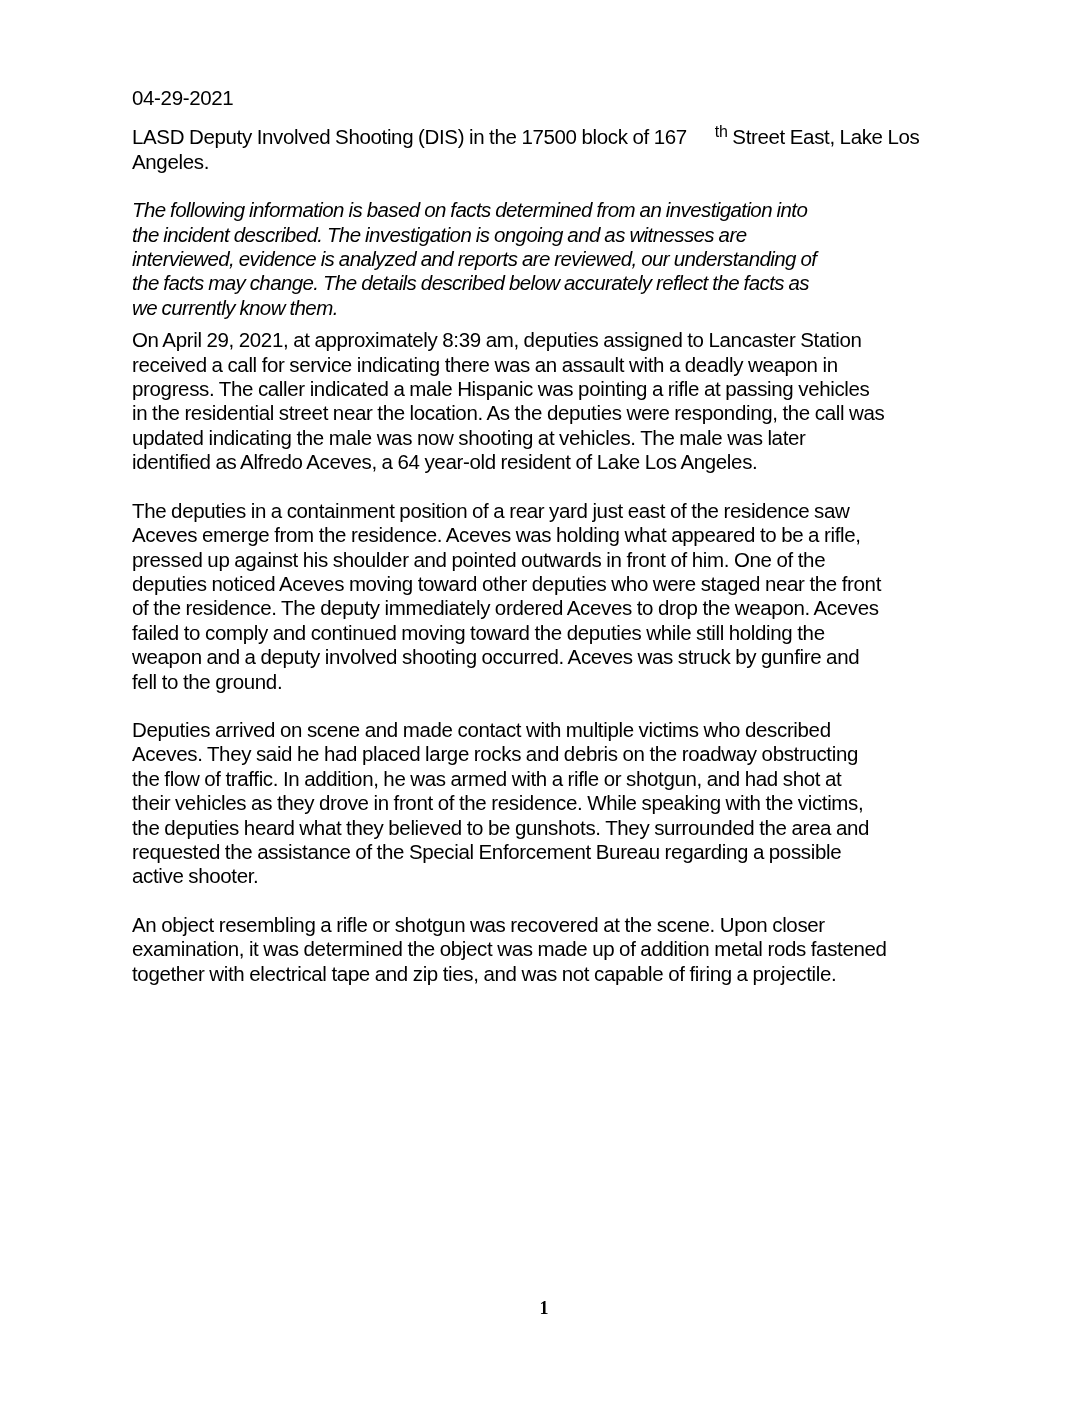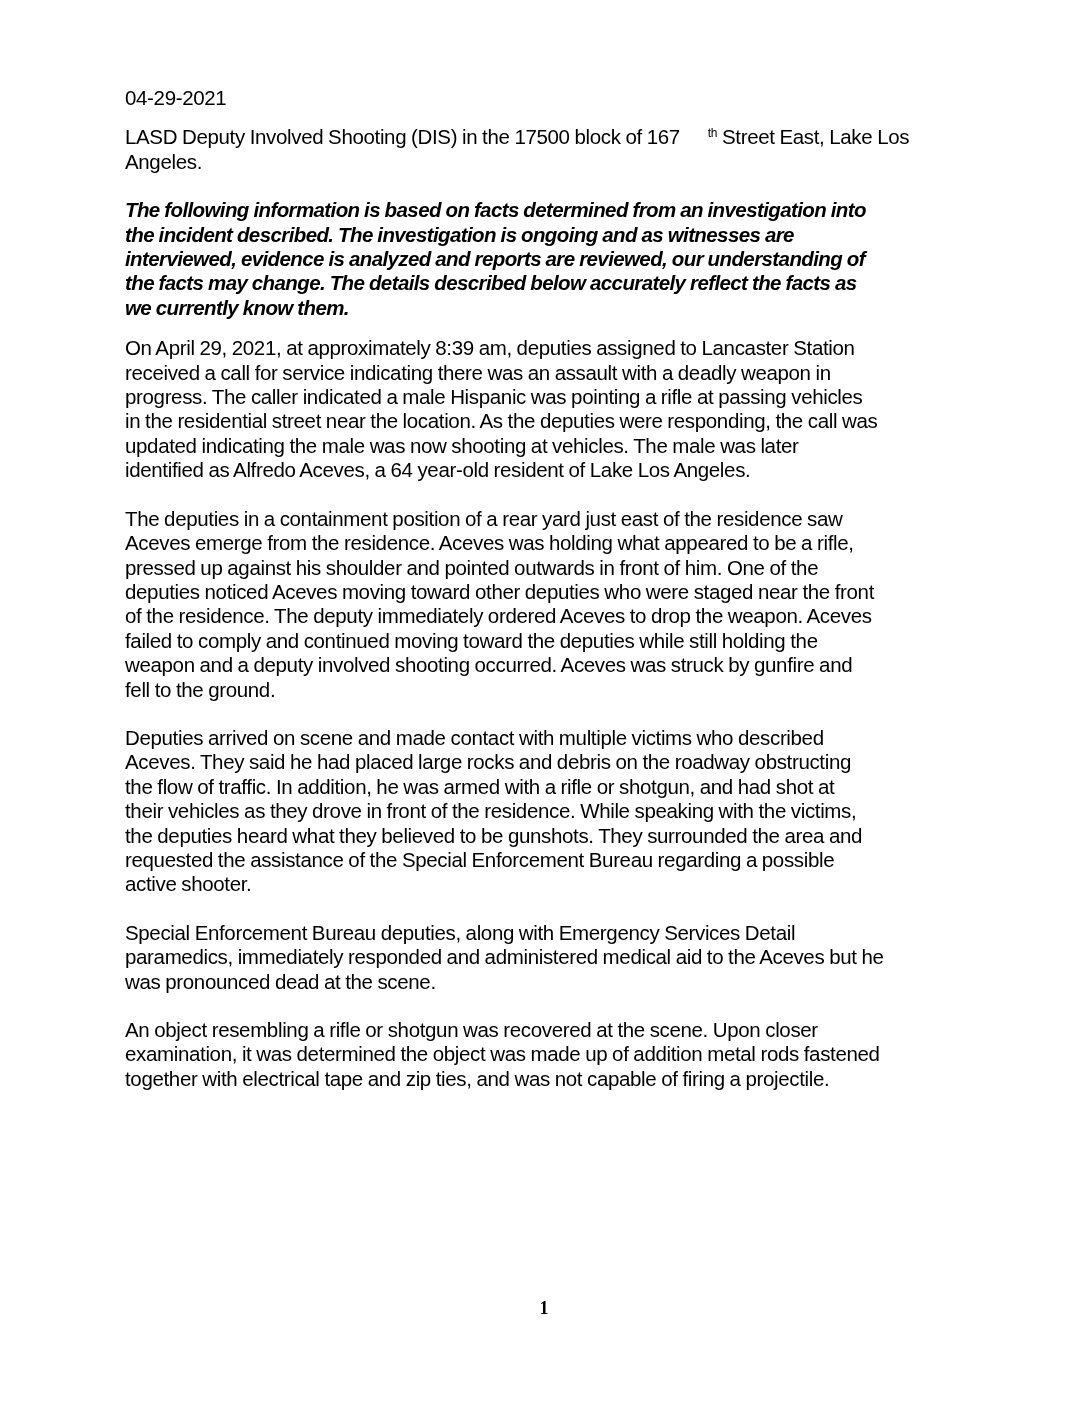--- a/index.html
+++ b/index.html
@@ -1,29 +1,29 @@
 <!DOCTYPE html>
 <html><head>
   <meta charset="utf-8">
   <style>
     html, body { margin: 0; padding: 0; background: #ffffff; }
     body { width: 1088px; height: 1408px; position: relative; overflow: hidden; }
     .page {
-      position: absolute; left: 125px; top: 86px; width: 840px;
+      position: absolute; left: 132px; top: 86px; width: 840px;
       font-family: "Liberation Sans", sans-serif;
       font-size: 20.5px; line-height: 24.4px; color: #000;
       letter-spacing: -0.35px; word-spacing: -0.5px;
     }
     p { margin: 0; white-space: pre-line; }
     .date { margin-bottom: 15px; }
     .heading { margin-bottom: 24px; }
-    .disclaimer { font-weight: bold; font-style: italic; margin-bottom: 16px; letter-spacing: -0.6px; }
+    .disclaimer { font-weight: normal; font-style: italic; margin-bottom: 8px; letter-spacing: -0.6px; }
     .para { margin-bottom: 24px; }
     .bold-para { font-weight: bold; letter-spacing: -0.6px; }
-    sup { font-size: 12px; line-height: 0; vertical-align: 7px; padding-left: 28px; }
+    sup { font-size: 16px; line-height: 0; vertical-align: 7px; padding-left: 28px; }
     .page-number {
       position: absolute; left: 0; width: 1088px; top: 1298px; text-align: center;
       font-family: "Liberation Serif", serif; font-size: 18px; font-weight: bold; color: #000;
     }
   </style>
 </head>
 <body>
 
 <div class="page">
   <p class="date">04-29-2021</p>
@@ -48,21 +48,18 @@
 failed to comply and continued moving toward the deputies while still holding the
 weapon and a deputy involved shooting occurred.  Aceves was struck by gunfire and
 fell to the ground.</p>
   <p class="para">Deputies arrived on scene and made contact with multiple victims who described
 Aceves.  They said he had placed large rocks and debris on the roadway obstructing
 the flow of traffic.  In addition, he was armed with a rifle or shotgun, and had shot at
 their vehicles as they drove in front of the residence.  While speaking with the victims,
 the deputies heard what they believed to be gunshots.  They surrounded the area and
 requested the assistance of the Special Enforcement Bureau regarding a possible
 active shooter.</p>
-  <p class="para">Special Enforcement Bureau deputies, along with Emergency Services Detail
-paramedics, immediately responded and administered medical aid to the Aceves but he
-was pronounced dead at the scene.</p>
   <p class="para">An object resembling a rifle or shotgun was recovered at the scene.  Upon closer
 examination, it was determined the object was made up of addition metal rods fastened
 together with electrical tape and zip ties, and was not capable of firing a projectile.</p>
 </div>
 
 <div class="page-number">1</div>
 
 </body></html>

